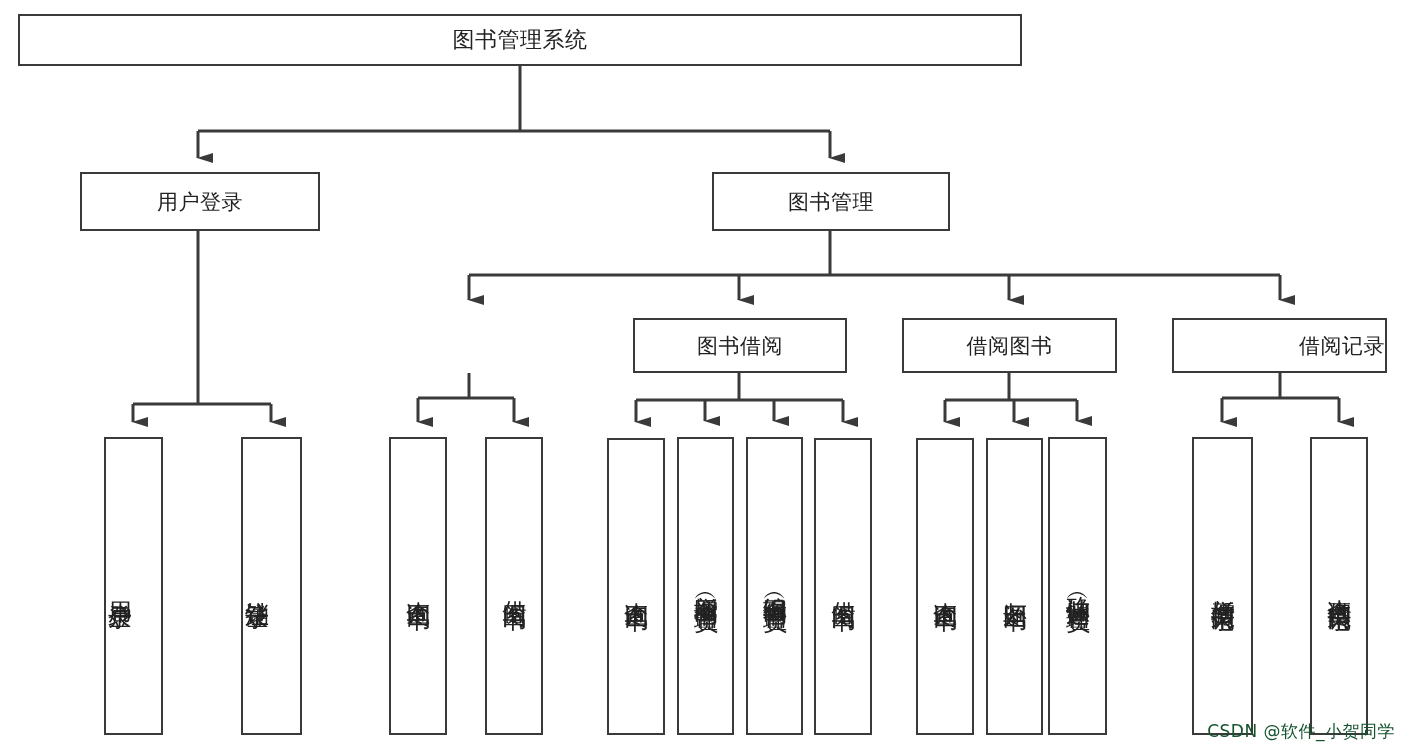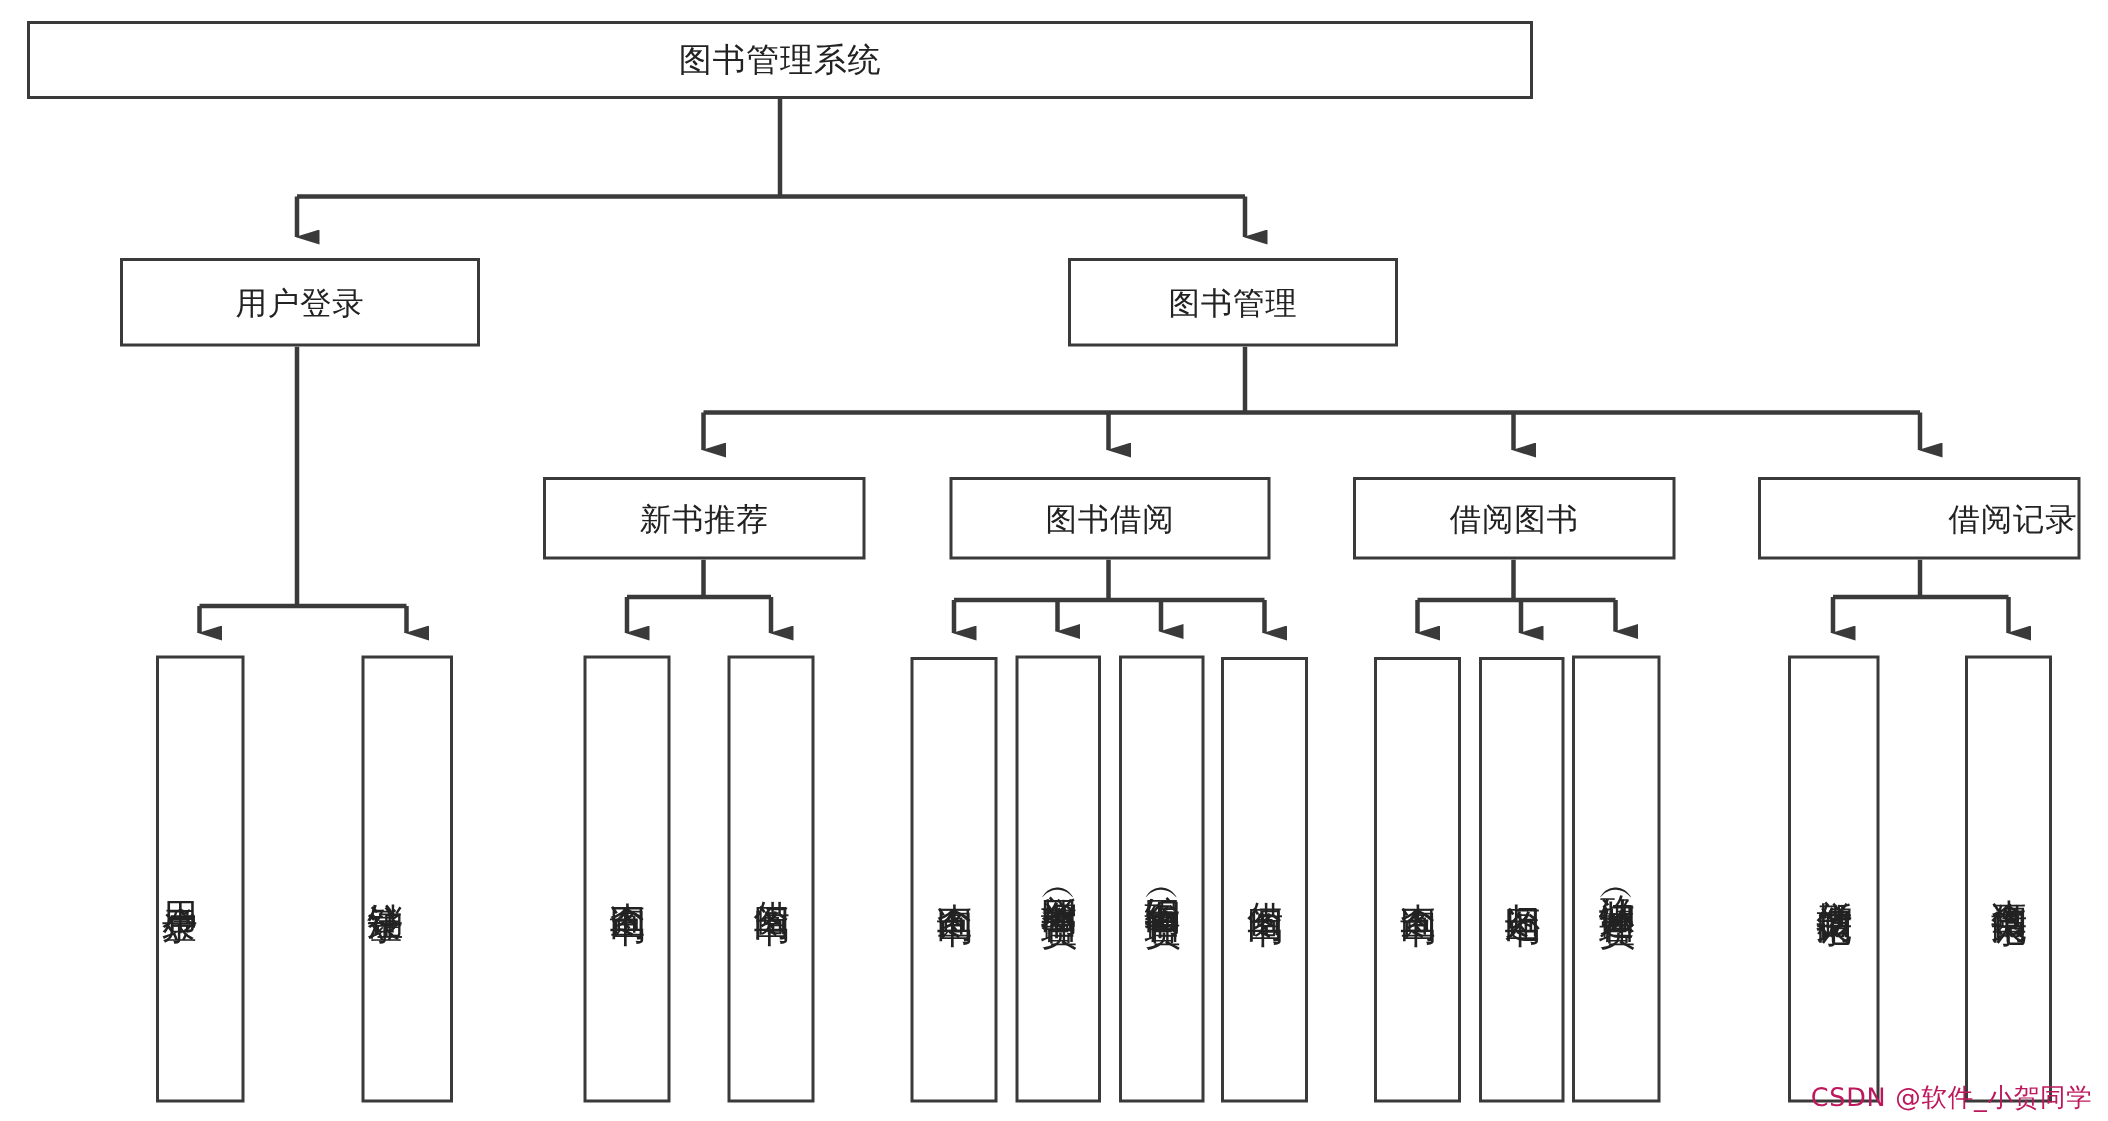--- a/index.html
+++ b/index.html
@@ -39,21 +39,21 @@
   .node.v.bottomed{align-items:flex-end;}
   .node.v .vtxt{
     writing-mode:vertical-rl;
     text-orientation:upright;
     display:block;
   }
   #watermark{
     position:absolute;
     right:10px;bottom:4px;
     font-size:17px;
-    color:#be185d;
+    color:#14532d;
     white-space:nowrap;
     letter-spacing:.5px;
   }
 </style>
 </head>
 <body>
 
 <div id="diagram">
 
   <svg id="wires" viewBox="0 0 1405 747" xmlns="http://www.w3.org/2000/svg">
@@ -106,27 +106,24 @@
     </g>
   </svg>
 
   <div class="node h root" style="left:18px;top:14px;width:1004px;height:52px;">
     <span>图书管理系统</span>
   </div>
 
   <div class="node h" style="left:80px;top:172px;width:240px;height:59px;">
     <span>用户登录</span>
   </div>
-  <div class="node h" style="left:712px;top:172px;width:220px;height:59px;">
+  <div class="node h" style="left:712px;top:172px;width:238px;height:59px;">
     <span>图书管理</span>
   </div>
 
-  <div class="node h" style="left:362px;top:318px;width:215px;height:55px;">
-    <span>新书推荐</span>
-  </div>
   <div class="node h" style="left:633px;top:318px;width:214px;height:55px;">
     <span>图书借阅</span>
   </div>
   <div class="node h" style="left:902px;top:318px;width:215px;height:55px;">
     <span>借阅图书</span>
   </div>
   <div class="node h" style="left:1172px;top:318px;width:215px;height:55px;justify-content:flex-end;">
     <span>借阅记录</span>
   </div>
 

